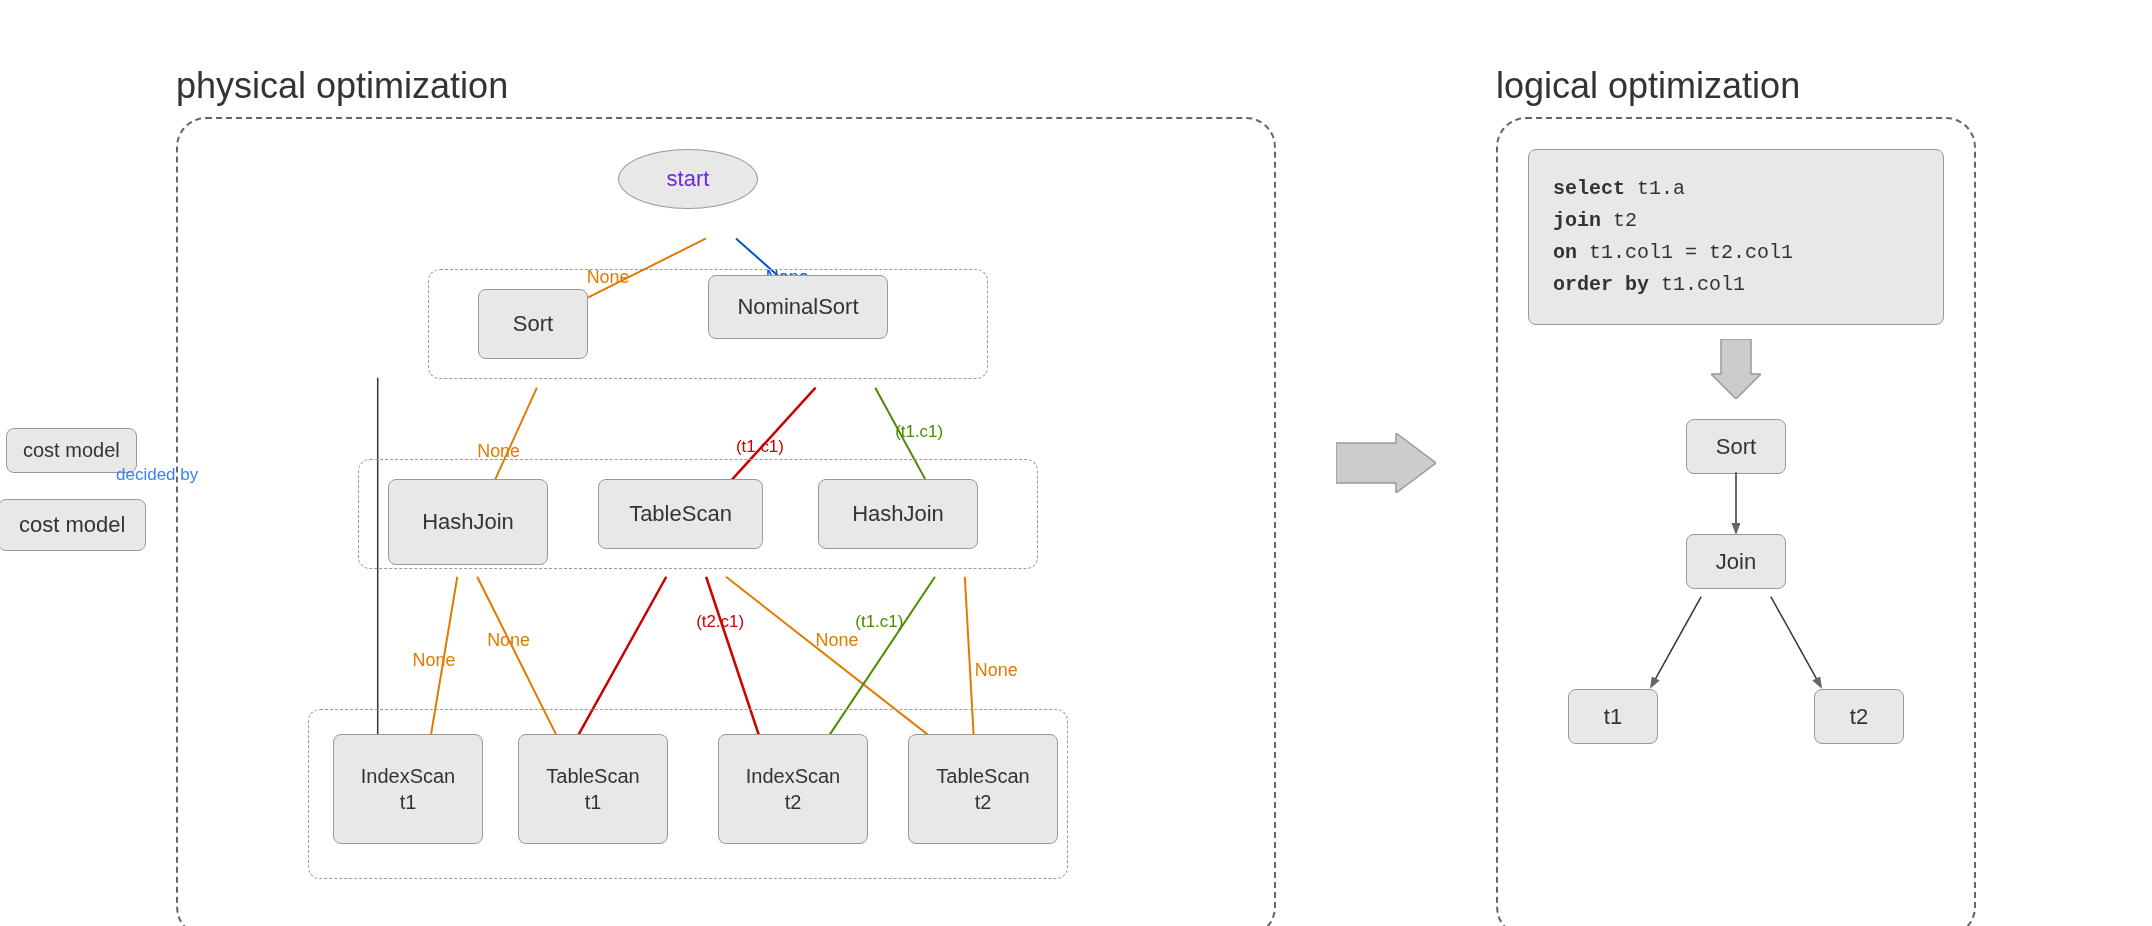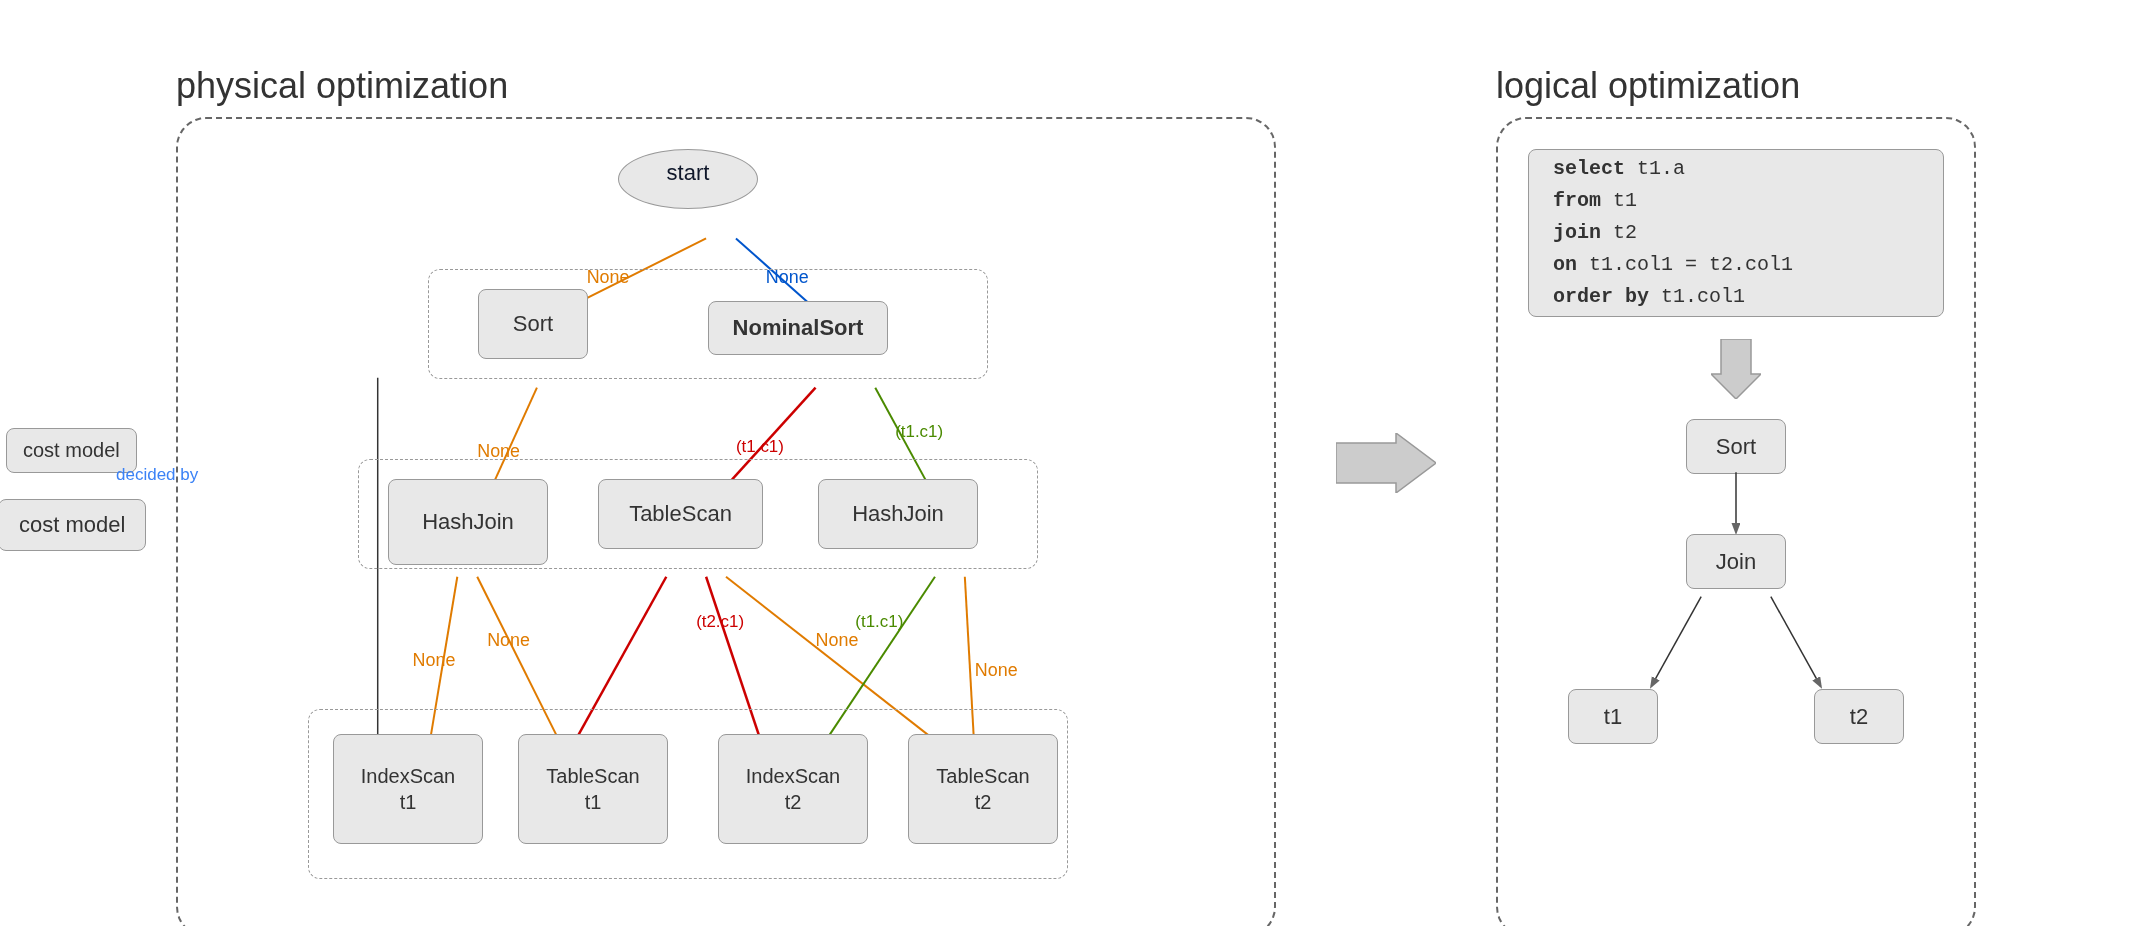--- a/index.html
+++ b/index.html
@@ -72,24 +72,24 @@
       font-weight: normal;
       color: #333;
       padding: 8px 16px;
     }
     .node-ellipse {
       position: absolute;
       background: #e8e8e8;
       border: 1.5px solid #999;
       border-radius: 50%;
       display: flex;
-      align-items: flex-start;
+      align-items: center;
       justify-content: center;
       font-size: 22px;
-      color: #0f172a;
+      color: #6d28d9;
       padding: 10px 30px;
     }
     .node-group {
       position: absolute;
       border: 1.5px dashed #999;
       border-radius: 12px;
     }
 
     
     .cost-model {
@@ -118,21 +118,21 @@
 
     
     .code-box {
       position: absolute;
       top: 30px;
       left: 30px;
       right: 30px;
       background: #e8e8e8;
       border: 1.5px solid #999;
       border-radius: 8px;
-      padding: 3px 24px;
+      padding: 23px 24px;
       font-family: 'Courier New', monospace;
       font-size: 20px;
       line-height: 1.6;
       color: #333;
     }
     .code-box .kw {
       font-weight: bold;
     }
 
     
@@ -226,21 +226,21 @@
         <span>start</span>
       </div>
 
       <div class="node-group" style="left:250px; top:150px; width:560px; height:110px;">
       </div>
 
       <div class="node" style="left:300px; top:170px; width:110px; height:70px;">
         <span>Sort</span>
       </div>
 
-      <div class="node" style="left:530px; top:182px; width:180px; height:54px;font-weight:bold;">
+      <div class="node" style="left:530px; top:156px; width:180px; height:64px;">
         <span>NominalSort</span>
       </div>
 
       <div class="node-group" style="left:180px; top:340px; width:680px; height:110px;">
       </div>
 
       <div class="node" style="left:210px; top:360px; width:160px; height:86px;">
         <span>HashJoin</span>
       </div>
 
@@ -292,21 +292,20 @@
       <polygon points="0,10 60,10 60,0 100,30 60,60 60,50 0,50" fill="#ccc" stroke="#999" stroke-width="1.5"></polygon>
     </svg>
   </div>
 
   <div class="logical-section">
     <div class="section-title">logical optimization</div>
     <div class="logical-dashed">
 
       <div class="code-box">
         <div><span class="kw">select</span> t1.a</div>
-        <div><span class="kw">from</span> t1</div>
         <div><span class="kw">join</span> t2</div>
         <div><span class="kw">on</span> t1.col1 = t2.col1</div>
         <div><span class="kw">order by</span> t1.col1</div>
       </div>
 
       <div style="position:absolute; top:220px; left:50%; transform:translateX(-50%);">
         <svg width="50" height="60" viewBox="0 0 50 60">
           <polygon points="10,0 40,0 40,35 50,35 25,60 0,35 10,35" fill="#ccc" stroke="#999" stroke-width="1.5"></polygon>
         </svg>
       </div>

